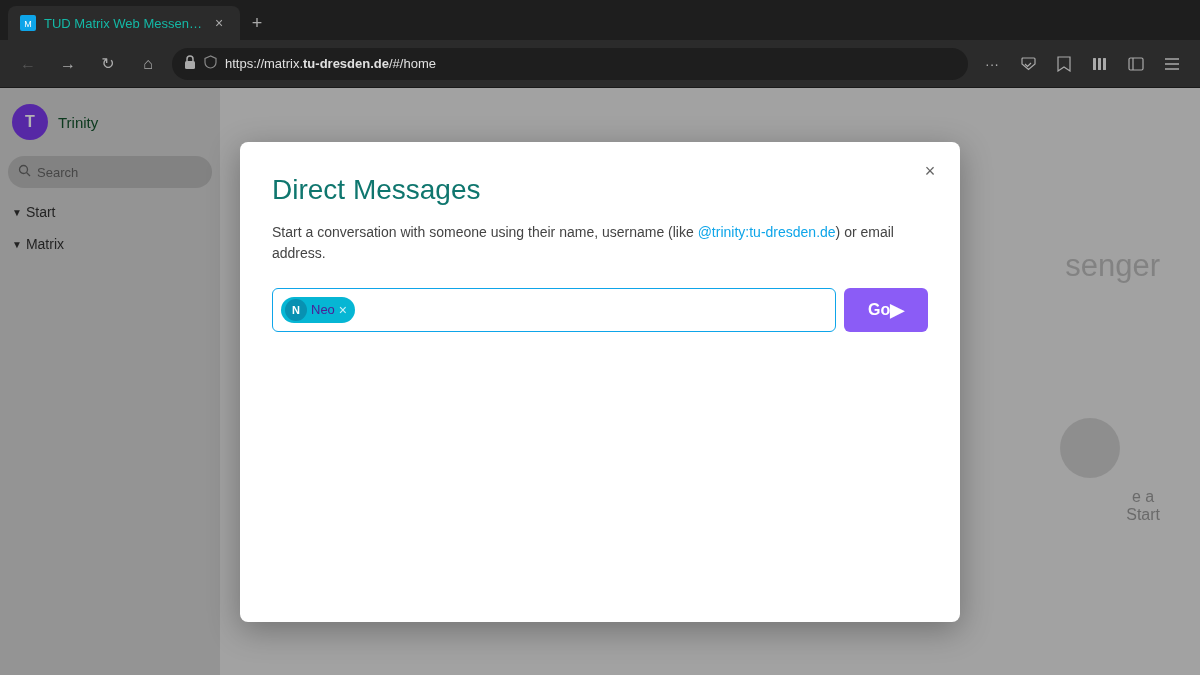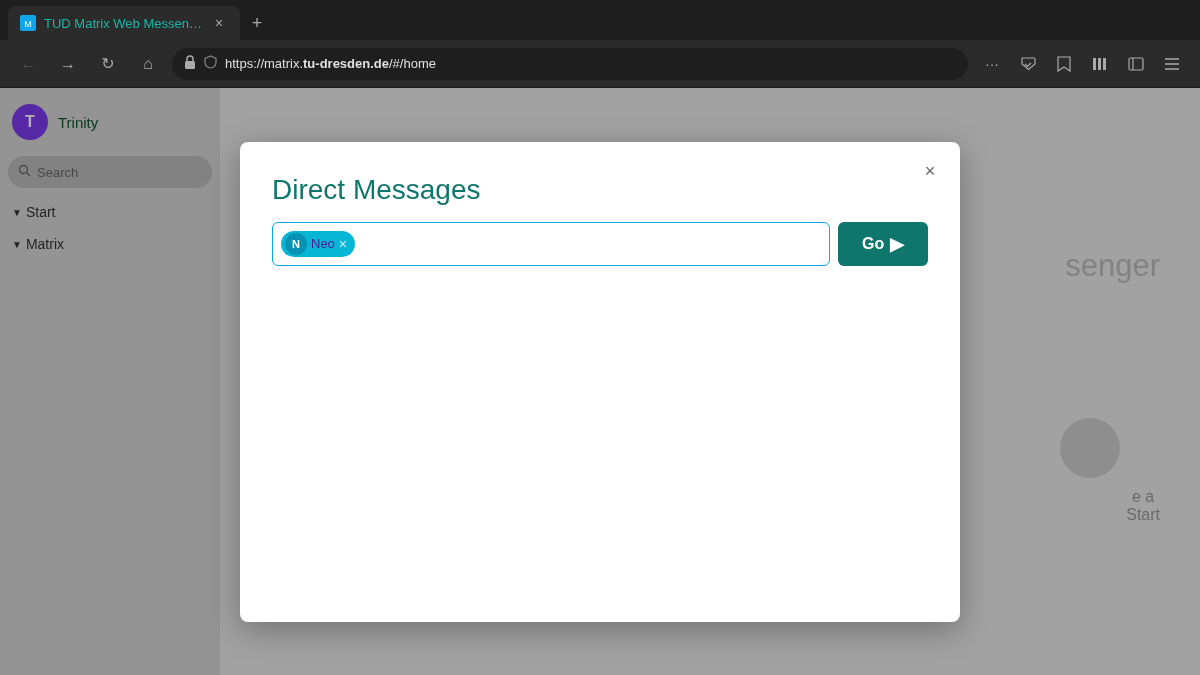--- a/index.html
+++ b/index.html
@@ -57,21 +57,21 @@
     .modal-desc { font-size: 14px; color: #444; line-height: 1.5; margin-bottom: 24px; }
     .modal-desc a { color: #0ea5e9; text-decoration: none; }
 
     
     .input-row { display: flex; align-items: center; gap: 8px; }
     .recipient-field { flex: 1; height: 44px; border: 1.5px solid #0ea5e9; border-radius: 6px; display: flex; align-items: center; padding: 0 8px; gap: 4px; background: white; }
     .recipient-chip { background: #06b6d4; border-radius: 16px; display: flex; align-items: center; gap: 4px; padding: 2px 8px 2px 4px; }
     .chip-avatar { width: 22px; height: 22px; border-radius: 50%; background: #0891b2; display: flex; align-items: center; justify-content: center; color: white; font-size: 11px; font-weight: 600; }
     .chip-name { color: #4c1d95; font-size: 13px; font-weight: 500; }
     .chip-remove { color: rgba(255,255,255,0.8); font-size: 14px; cursor: pointer; line-height: 1; }
-    .go-btn { height: 44px; background: #0f766e; color: white; border: none; border-radius: 6px; font-size: 16px; font-weight: 600; padding: 0 24px; cursor: pointer; display: flex; align-items: center; gap: 6px; }
+    .go-btn { height: 44px; background: #8b5cf6; color: white; border: none; border-radius: 6px; font-size: 16px; font-weight: 600; padding: 0 24px; cursor: pointer; display: flex; align-items: center; }
     .cursor { font-size: 18px; }
   </style>
 </head>
 <body>
 
 <div class="browser-frame">
 
   <div class="tab-bar">
     <div class="tab">
       <div class="tab-favicon">
@@ -183,20 +183,23 @@
       <div class="bottom-text">
         <div>e a</div>
         <div>Start</div>
       </div>
     </div>
 
     <div class="modal-overlay">
       <div class="modal">
         <div class="modal-close">×</div>
         <div class="modal-title">Direct Messages</div>
+        <div class="modal-desc">
+          <span>Start a conversation with someone using their name, username (like </span><a href="#">@trinity:tu-dresden.de</a><span>) or email address.</span>
+        </div>
         <div class="input-row">
           <div class="recipient-field">
             <div class="recipient-chip">
               <div class="chip-avatar">
                 <span>N</span>
               </div>
               <span class="chip-name">Neo</span>
               <span class="chip-remove">×</span>
             </div>
           </div>

